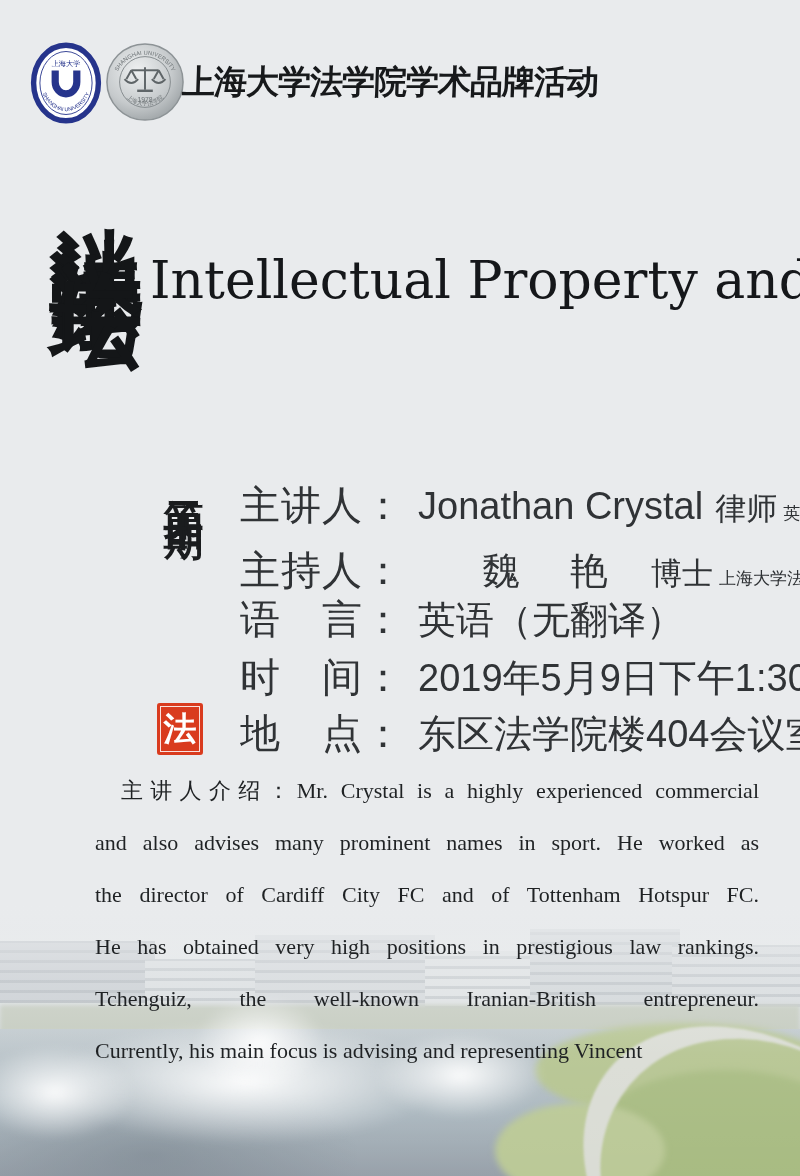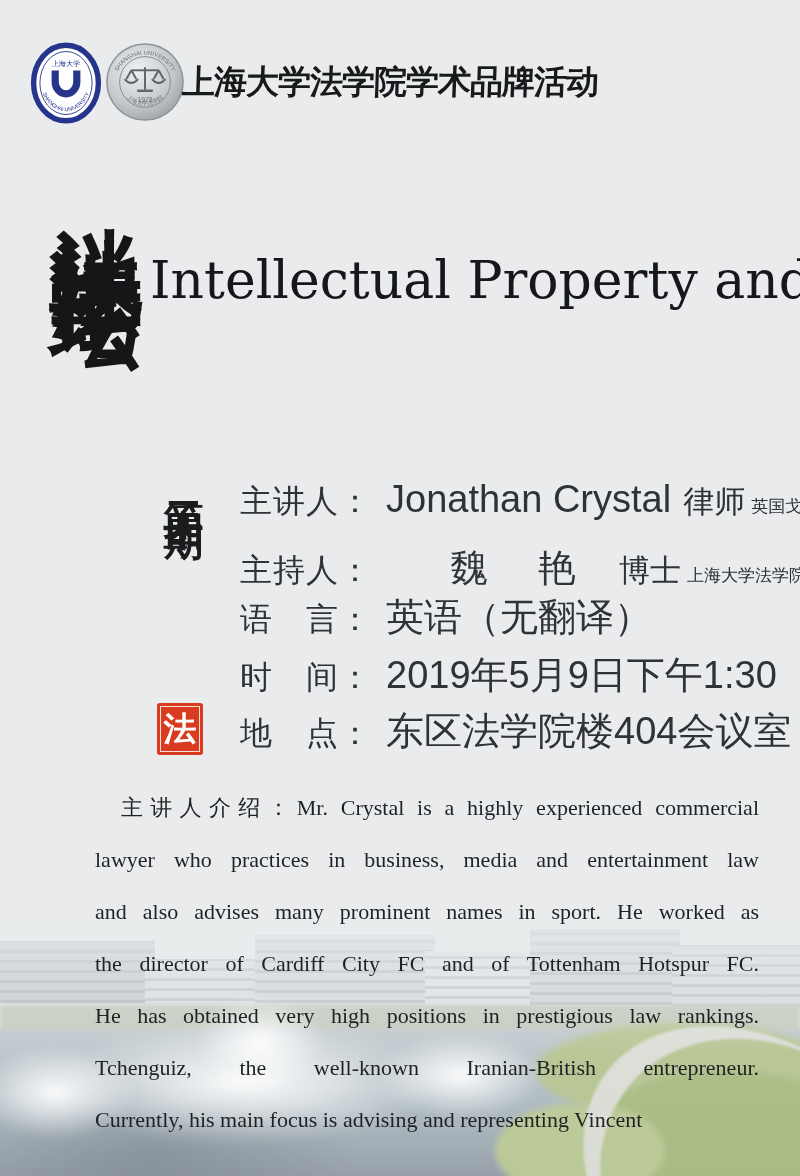--- a/index.html
+++ b/index.html
@@ -24,29 +24,29 @@
             font-family:"DejaVu Serif",serif;font-weight:bold;font-size:33px;
             box-shadow:inset 0 0 0 3px #d93b1e, inset 0 0 0 4px rgba(255,255,255,.85);}
 
   
   .title{position:absolute;left:150px;top:246px;width:640px;text-align:center;
          font-family:"DejaVu Serif",serif;font-size:52px;line-height:68px;color:#15171a;white-space:nowrap;}
 
   
   .row{position:absolute;left:240px;display:flex;align-items:baseline;color:#303336;white-space:nowrap;}
   .r1{top:478px}.r2{top:543px}.r3{top:592px}.r4{top:650px}.r5{top:706px}
-  .row .label{font-size:32px;letter-spacing:1px;}
+  .row .label{font-size:40px;letter-spacing:1px;}
   .row .value{font-size:38px;margin-left:14px;}
   .r2 .value{margin-left:78px;letter-spacing:6px;}
   .row .vtitle{font-size:31px;margin-left:12px;}
   .r2 .vtitle{margin-left:37px;}
   .row .aff{font-size:17px;margin-left:6px;color:#2e3134;}
 
   
-  .bio{position:absolute;left:95px;top:782px;width:664px;z-index:2;
+  .bio{position:absolute;left:95px;top:765px;width:664px;z-index:2;
        font-family:"Liberation Serif",serif;font-size:22px;color:#1f2224;}
   .bio-line{height:52px;line-height:52px;text-align:justify;text-align-last:justify;overflow:hidden;}
   .bio-line:first-child{text-indent:26px;}
   .bio-line:last-child{text-align-last:left;}
 
   
   .photo{position:absolute;left:0;top:905px;width:800px;height:271px;z-index:1;}
   .ph-base{position:absolute;inset:0;background:linear-gradient(180deg,#eceef0 0%,#e0e4e5 15%,
            #cfd6d8 35%,#b6c0c5 60%,#a3afb6 100%);}
   .bld{position:absolute;background-image:repeating-linear-gradient(0deg,rgba(85,97,108,.28) 0 3px,
@@ -155,21 +155,20 @@
     <span class="label">时　间：</span>
     <span class="value">2019年5月9日下午1:30</span>
   </div>
   <div class="row r5">
     <span class="label">地　点：</span>
     <span class="value">东区法学院楼404会议室</span>
   </div>
 
   <div class="bio">
     <div class="bio-line">主讲人介绍：Mr. Crystal is a highly experienced commercial</div>
-    <div class="bio-line">lawyer who practices in business, media and entertainment law</div>
     <div class="bio-line">and also advises many prominent names in sport. He worked as</div>
     <div class="bio-line">the director of Cardiff City FC and of Tottenham Hotspur FC.</div>
     <div class="bio-line">He has obtained very high positions in prestigious law rankings.</div>
     <div class="bio-line">Tchenguiz, the well-known Iranian-British entrepreneur.</div>
     <div class="bio-line">Currently, his main focus is advising and representing Vincent</div>
   </div>
 
   <div class="photo">
     <div class="ph-base"></div>
     <div class="bld b1"></div>

